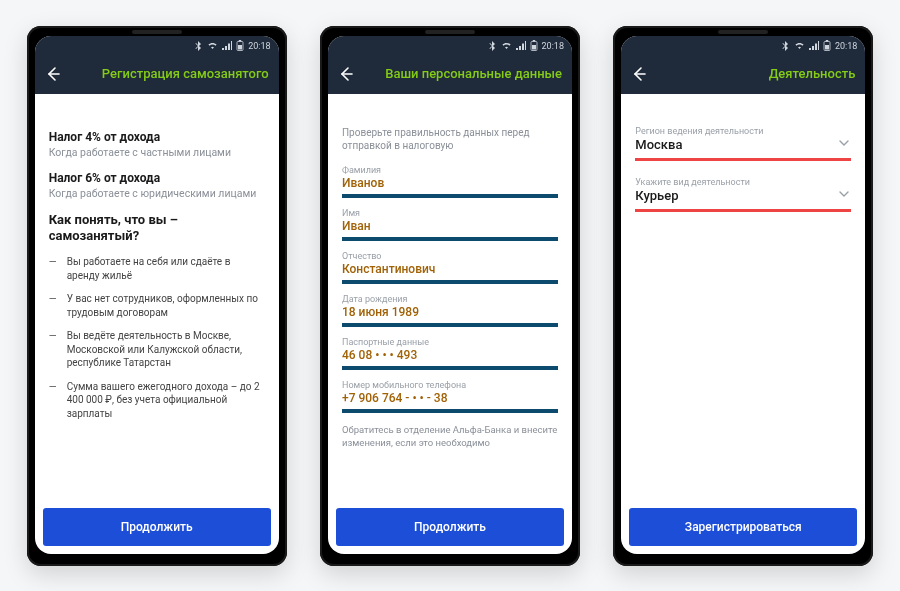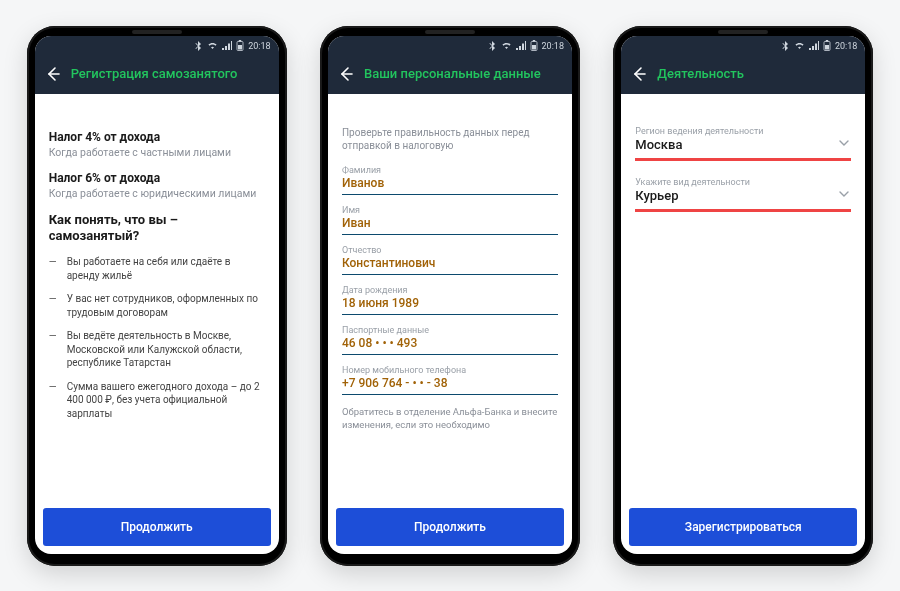--- a/index.html
+++ b/index.html
@@ -10,21 +10,21 @@
     height: 591px;
     display: flex;
     justify-content: space-around;
     align-items: center;
     padding: 20px 10px;
   }
   .phone {
     width: 260px;
     height: 540px;
     background: #000;
-    border-radius: 28px;
+    border-radius: 14px;
     padding: 10px 8px 12px 8px;
     box-shadow: 0 8px 24px rgba(0,0,0,0.15), inset 0 0 0 2px #1a1a1a;
     position: relative;
     display: flex;
     flex-direction: column;
   }
   .phone::before {
     content: "";
     position: absolute;
     top: 4px; left: 50%;
@@ -48,25 +48,26 @@
     align-items: center;
     justify-content: flex-end;
     padding: 0 8px;
     gap: 4px;
     font-size: 9px;
     color: #cfd6de;
   }
   .sb-icon { display:inline-flex; align-items:center; }
   .app-bar {
     background: #1f2a3a;
-    color: #22c55e;
+    color: #84cc16;
     display: flex;
     align-items: center;
     padding: 10px 10px 12px 10px;
     gap: 10px;
+    justify-content: space-between;
   }
   .back-icon {
     width: 16px; height: 16px;
     display:inline-block;
   }
   .app-title {
     font-size: 13px;
     font-weight: 500;
   }
   .content {
@@ -127,21 +128,21 @@
     cursor: pointer;
   }
   .instruction {
     color: #8a8f98;
     font-size: 10px;
     line-height: 1.35;
     margin-bottom: 12px;
   }
   .field {
     margin-bottom: 10px;
-    border-bottom: 1px solid #0c4a6e;
+    border-bottom: 4px solid #0c4a6e;
     padding-bottom: 4px;
   }
   .field-label {
     font-size: 9px;
     color: #9aa0a8;
     margin-bottom: 1px;
   }
   .field-value {
     font-size: 12px;
     color: #a16207;

